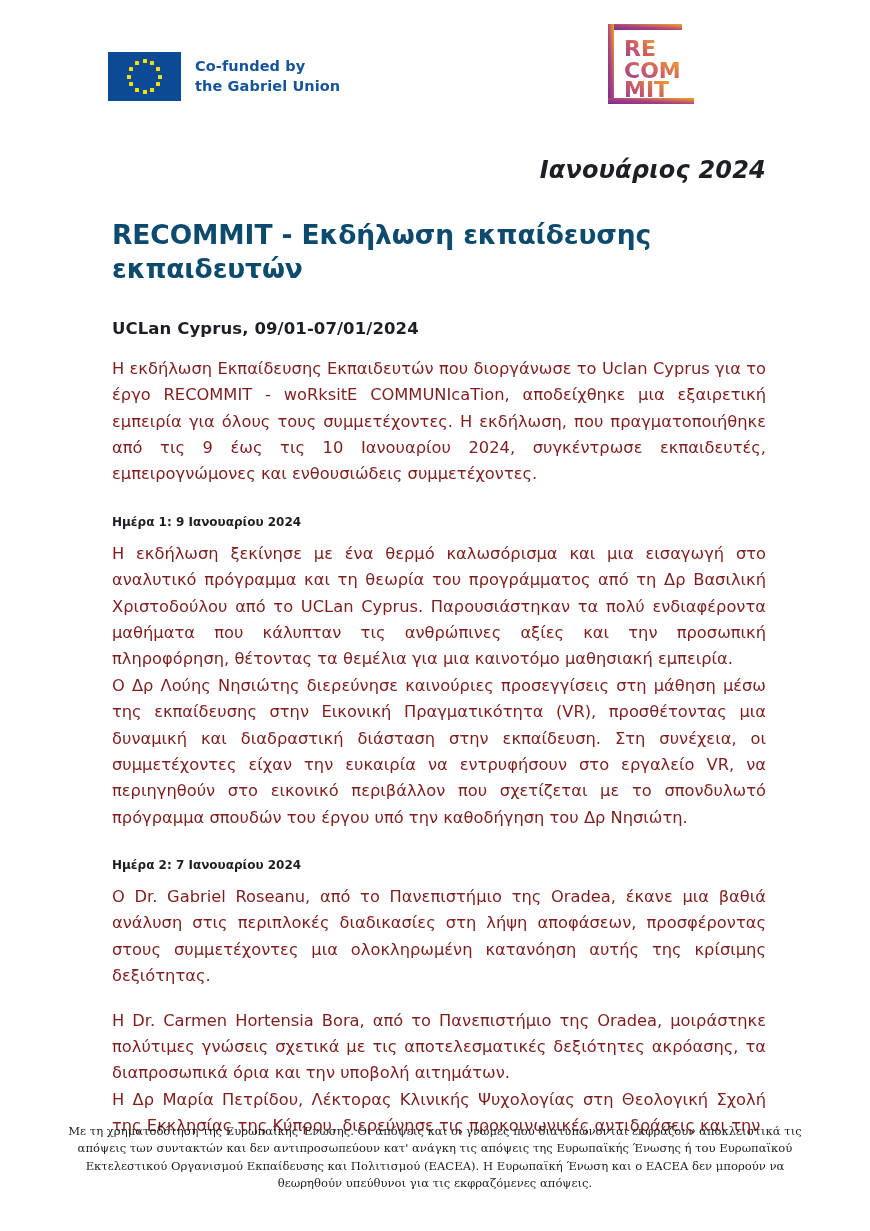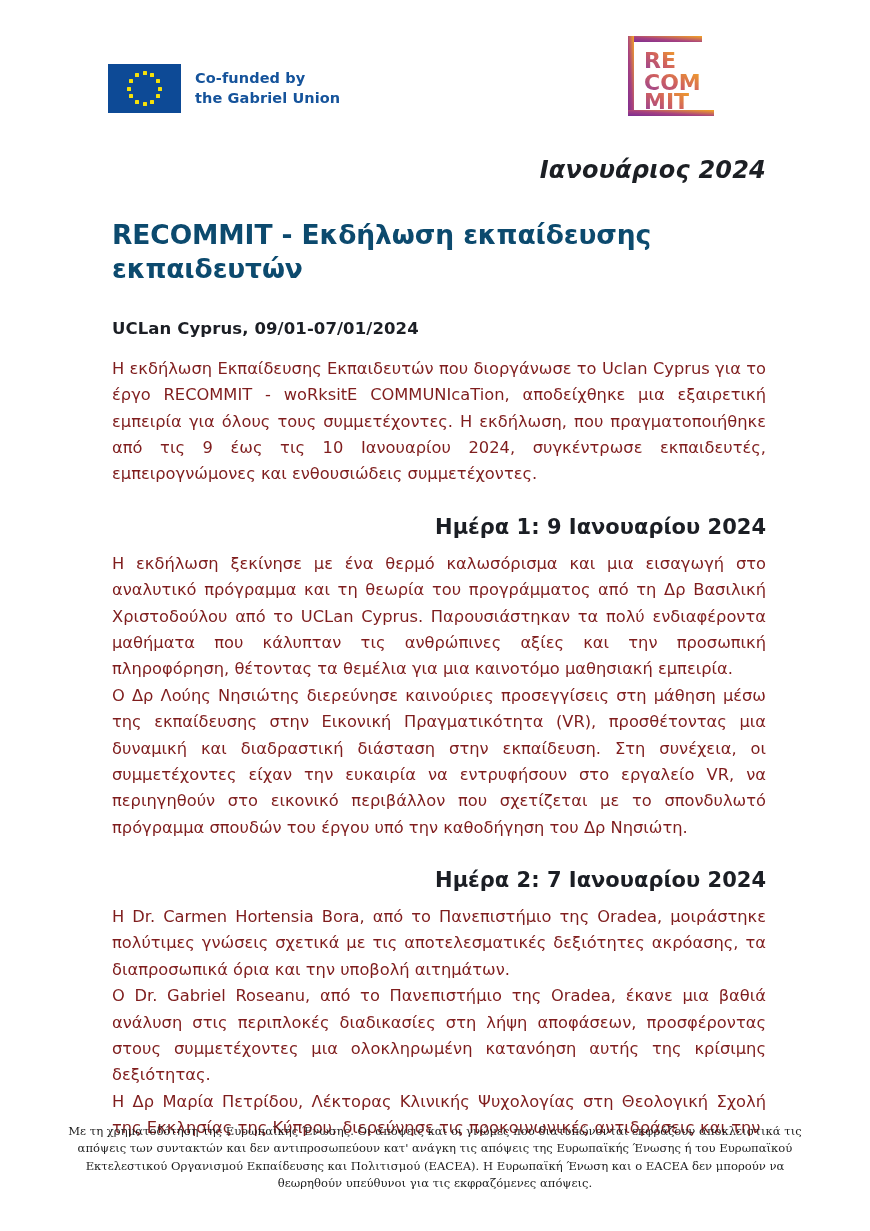--- a/index.html
+++ b/index.html
@@ -17,25 +17,24 @@
     width: 870px;
     height: 1231px;
     background: #ffffff;
     overflow: hidden;
     box-sizing: border-box;
   }
 
   
   .header {
     position: absolute;
-    top: 12px;
+    top: 0;
     left: 0;
     width: 758px;
     height: 130px;
-    padding-left: 20px;
   }
   .eu-logo {
     position: absolute;
     left: 108px;
     top: 52px;
     display: flex;
     align-items: center;
     gap: 14px;
   }
   .eu-flag {
@@ -112,24 +111,23 @@
     text-align: justify;
     color: #7f1d1d;
     letter-spacing: 0;
   }
   p.para.tight {
     margin-top: 0;
   }
 
   h3.day-heading {
     margin: 27px 0 0 0;
-    font-size: 21px;
+    font-size: 12px;
     font-weight: bold;
     color: #1b1e24;
-    text-align: right;
   }
   h3.day-heading + p.para {
     margin-top: 12px;
   }
 
   
   .footer {
     position: absolute;
     left: 0;
     right: 0;
@@ -204,22 +202,22 @@
 
     <h2 class="doc-subtitle">UCLan Cyprus, 09/01-07/01/2024</h2>
 
     <p class="para">Η εκδήλωση Εκπαίδευσης Εκπαιδευτών που διοργάνωσε το Uclan Cyprus για το έργο RECOMMIT - woRksitE COMMUNIcaTion, αποδείχθηκε μια εξαιρετική εμπειρία για όλους τους συμμετέχοντες. Η εκδήλωση, που πραγματοποιήθηκε από τις 9 έως τις 10 Ιανουαρίου 2024, συγκέντρωσε εκπαιδευτές, εμπειρογνώμονες και ενθουσιώδεις συμμετέχοντες.</p>
 
     <h3 class="day-heading">Ημέρα 1: 9 Ιανουαρίου 2024</h3>
     <p class="para">Η εκδήλωση ξεκίνησε με ένα θερμό καλωσόρισμα και μια εισαγωγή στο αναλυτικό πρόγραμμα και τη θεωρία του προγράμματος από τη Δρ Βασιλική Χριστοδούλου από το UCLan Cyprus. Παρουσιάστηκαν τα πολύ ενδιαφέροντα μαθήματα που κάλυπταν τις ανθρώπινες αξίες και την προσωπική πληροφόρηση, θέτοντας τα θεμέλια για μια καινοτόμο μαθησιακή εμπειρία.</p>
     <p class="para tight">Ο Δρ Λούης Νησιώτης διερεύνησε καινούριες προσεγγίσεις στη μάθηση μέσω της εκπαίδευσης στην Εικονική Πραγματικότητα (VR), προσθέτοντας μια δυναμική και διαδραστική διάσταση στην εκπαίδευση. Στη συνέχεια, οι συμμετέχοντες είχαν την ευκαιρία να εντρυφήσουν στο εργαλείο VR, να περιηγηθούν στο εικονικό περιβάλλον που σχετίζεται με το σπονδυλωτό πρόγραμμα σπουδών του έργου υπό την καθοδήγηση του Δρ Νησιώτη.</p>
 
     <h3 class="day-heading">Ημέρα 2: 7 Ιανουαρίου 2024</h3>
+    <p class="para tight">Ο Dr. Gabriel Roseanu, από το Πανεπιστήμιο της Oradea, έκανε μια βαθιά ανάλυση στις περιπλοκές διαδικασίες στη λήψη αποφάσεων, προσφέροντας στους συμμετέχοντες μια ολοκληρωμένη κατανόηση αυτής της κρίσιμης δεξιότητας.</p>
     <p class="para">Η Dr. Carmen Hortensia Bora, από το Πανεπιστήμιο της Oradea, μοιράστηκε πολύτιμες γνώσεις σχετικά με τις αποτελεσματικές δεξιότητες ακρόασης, τα διαπροσωπικά όρια και την υποβολή αιτημάτων.</p>
-    <p class="para tight">Ο Dr. Gabriel Roseanu, από το Πανεπιστήμιο της Oradea, έκανε μια βαθιά ανάλυση στις περιπλοκές διαδικασίες στη λήψη αποφάσεων, προσφέροντας στους συμμετέχοντες μια ολοκληρωμένη κατανόηση αυτής της κρίσιμης δεξιότητας.</p>
     <p class="para tight">Η Δρ Μαρία Πετρίδου, Λέκτορας Κλινικής Ψυχολογίας στη Θεολογική Σχολή της Εκκλησίας της Κύπρου, διερεύνησε τις προκοινωνικές αντιδράσεις και την</p>
 
   </div>
 
   <div class="footer">
     <p>Με τη χρηματοδότηση της Ευρωπαϊκής Ένωσης. Οι απόψεις και οι γνώμες που διατυπώνονται εκφράζουν αποκλειστικά τις απόψεις των συντακτών και δεν αντιπροσωπεύουν κατ' ανάγκη τις απόψεις της Ευρωπαϊκής Ένωσης ή του Ευρωπαϊκού Εκτελεστικού Οργανισμού Εκπαίδευσης και Πολιτισμού (EACEA). Η Ευρωπαϊκή Ένωση και ο EACEA δεν μπορούν να θεωρηθούν υπεύθυνοι για τις εκφραζόμενες απόψεις.</p>
   </div>
 
 </div>
 

